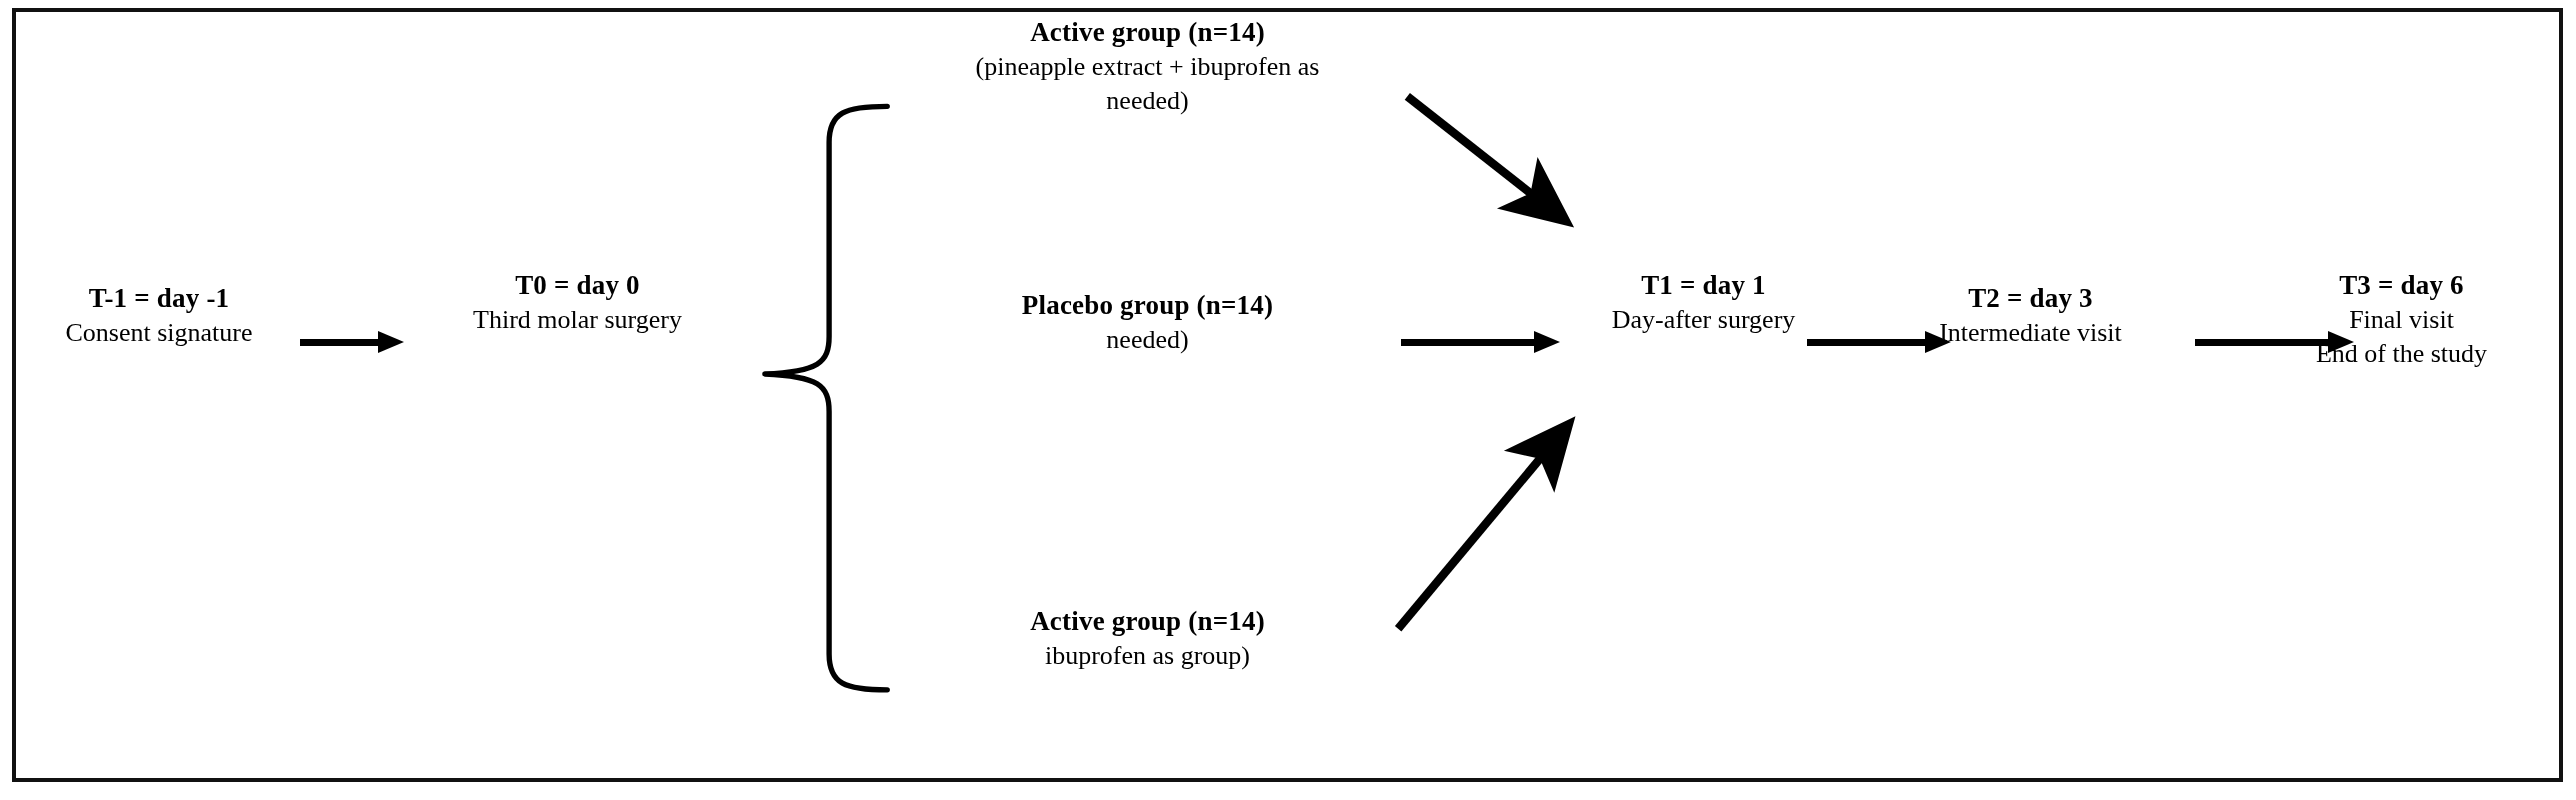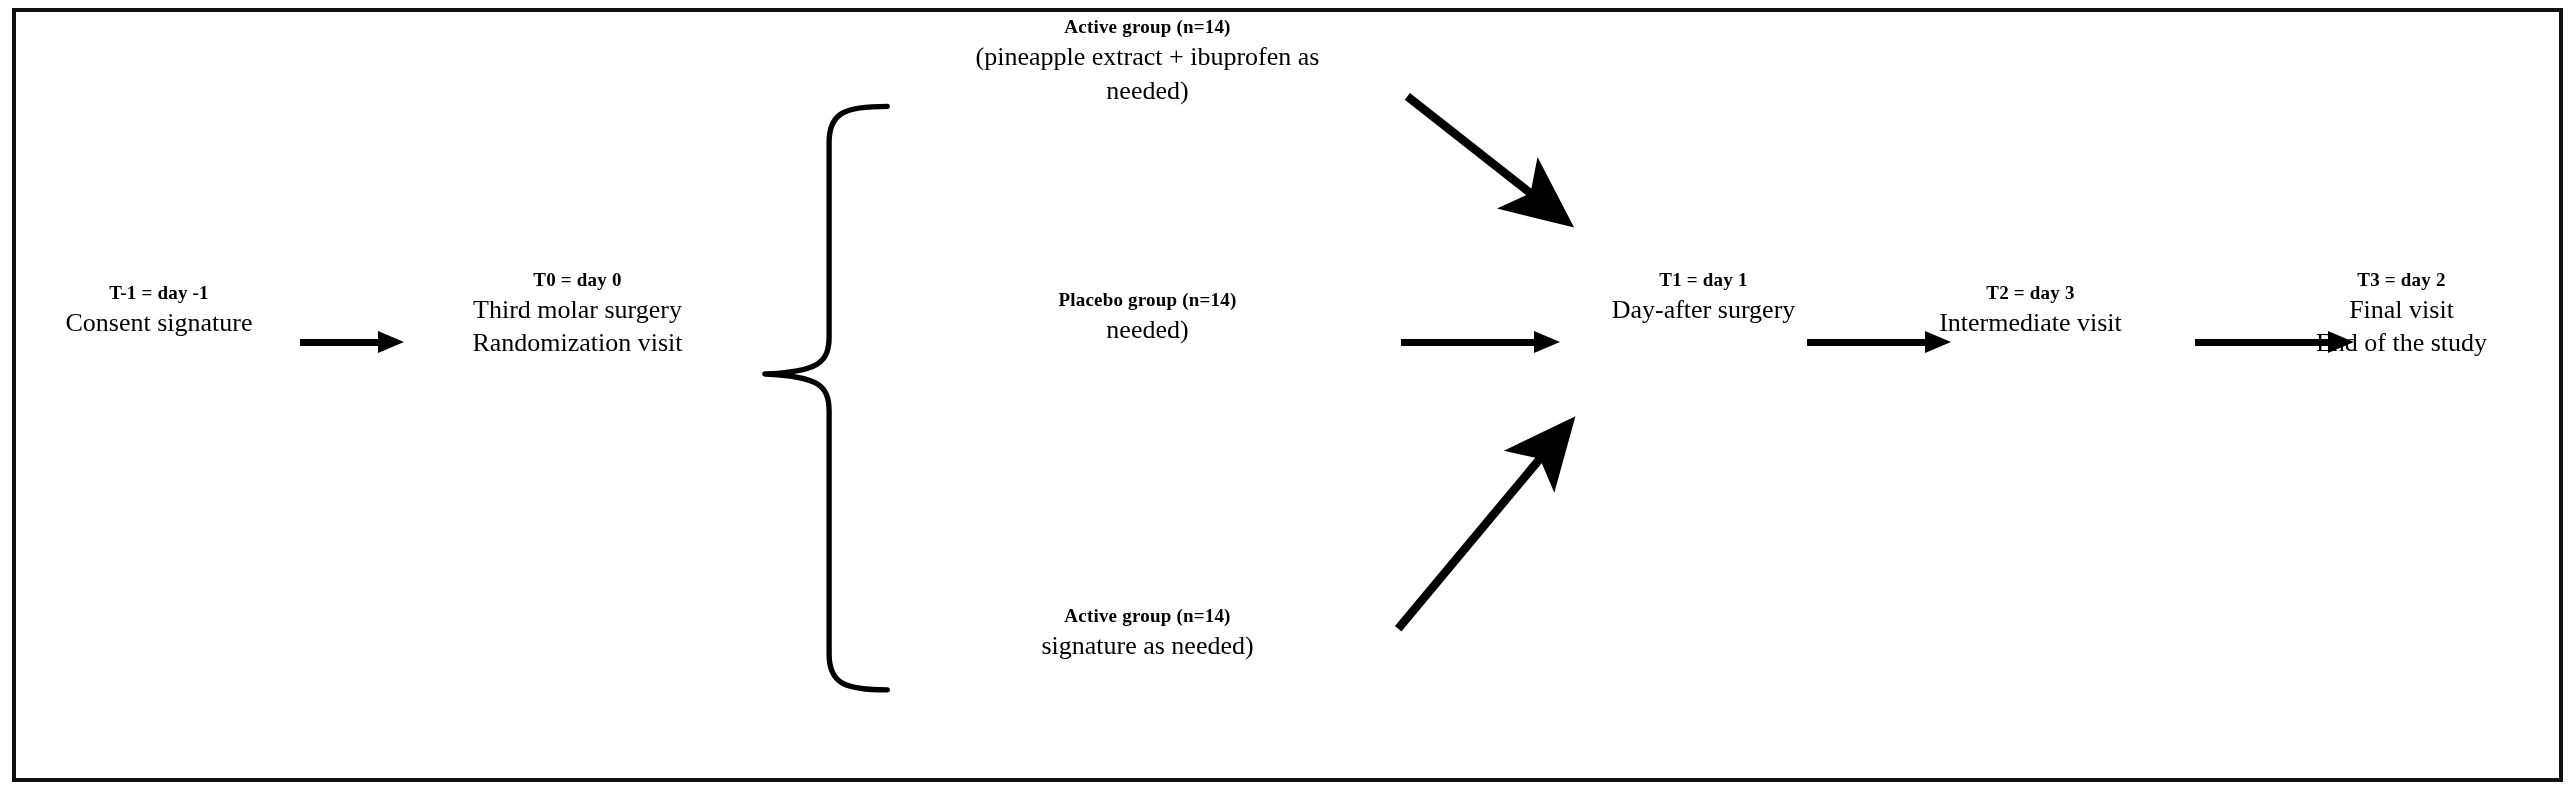--- a/index.html
+++ b/index.html
@@ -28,21 +28,21 @@
   
   .node {
     position: absolute;
     text-align: center;
     color: #000000;
     line-height: 1.30;
   }
   .node .ttl {
     display: block;
     font-weight: bold;
-    font-size: 19px;
+    font-size: 27px;
     letter-spacing: 0.2px;
     white-space: nowrap;
   }
   .node .sub {
     display: block;
     font-weight: normal;
     font-size: 26px;
     font-family: Liberation Serif, serif;
   }
   
@@ -112,37 +112,36 @@
   </div>
 
   <div class="harrow" id="arrow-consent-to-t0">
     <div class="shaft"></div>
     <div class="head"></div>
   </div>
 
   <div class="node" id="node-t0">
     <span class="ttl">T0 = day 0</span>
     <span class="sub">Third molar surgery</span>
-    <span class="sub">Randomization visit</span>
   </div>
 
   <div class="node" id="node-arm1">
     <span class="ttl">Active group (n=14)</span>
     <span class="sub">(pineapple extract + ibuprofen as</span>
     <span class="sub">needed)</span>
   </div>
 
   <div class="node" id="node-arm2">
     <span class="ttl">Placebo group (n=14)</span>
     <span class="sub">needed)</span>
   </div>
 
   <div class="node" id="node-arm3">
     <span class="ttl">Active group (n=14)</span>
-    <span class="sub">signature as needed)</span>
+    <span class="sub">ibuprofen as group)</span>
   </div>
 
   <div class="harrow" id="arrow-placebo-to-t1">
     <div class="shaft"></div>
     <div class="head"></div>
   </div>
 
   <div class="node" id="node-t1">
     <span class="ttl">T1 = day 1</span>
     <span class="sub">Day-after surgery</span>
@@ -157,21 +156,21 @@
     <span class="ttl">T2 = day 3</span>
     <span class="sub">Intermediate visit</span>
   </div>
 
   <div class="harrow" id="arrow-t2-to-t3">
     <div class="shaft"></div>
     <div class="head"></div>
   </div>
 
   <div class="node" id="node-t3">
-    <span class="ttl">T3 = day 2</span>
+    <span class="ttl">T3 = day 6</span>
     <span class="sub">Final visit</span>
     <span class="sub">End of the study</span>
   </div>
 
   <svg id="overlay" viewBox="0 0 3368 1046">
     <defs>
       <marker id="mk-arrow" markerWidth="9" markerHeight="9" refX="7.2" refY="4.5" orient="auto" markerUnits="strokeWidth">
         <path d="M0,0.6 L8.6,4.5 L0,8.4 L2.0,4.5 Z" fill="#000000"></path>
       </marker>
     </defs>

